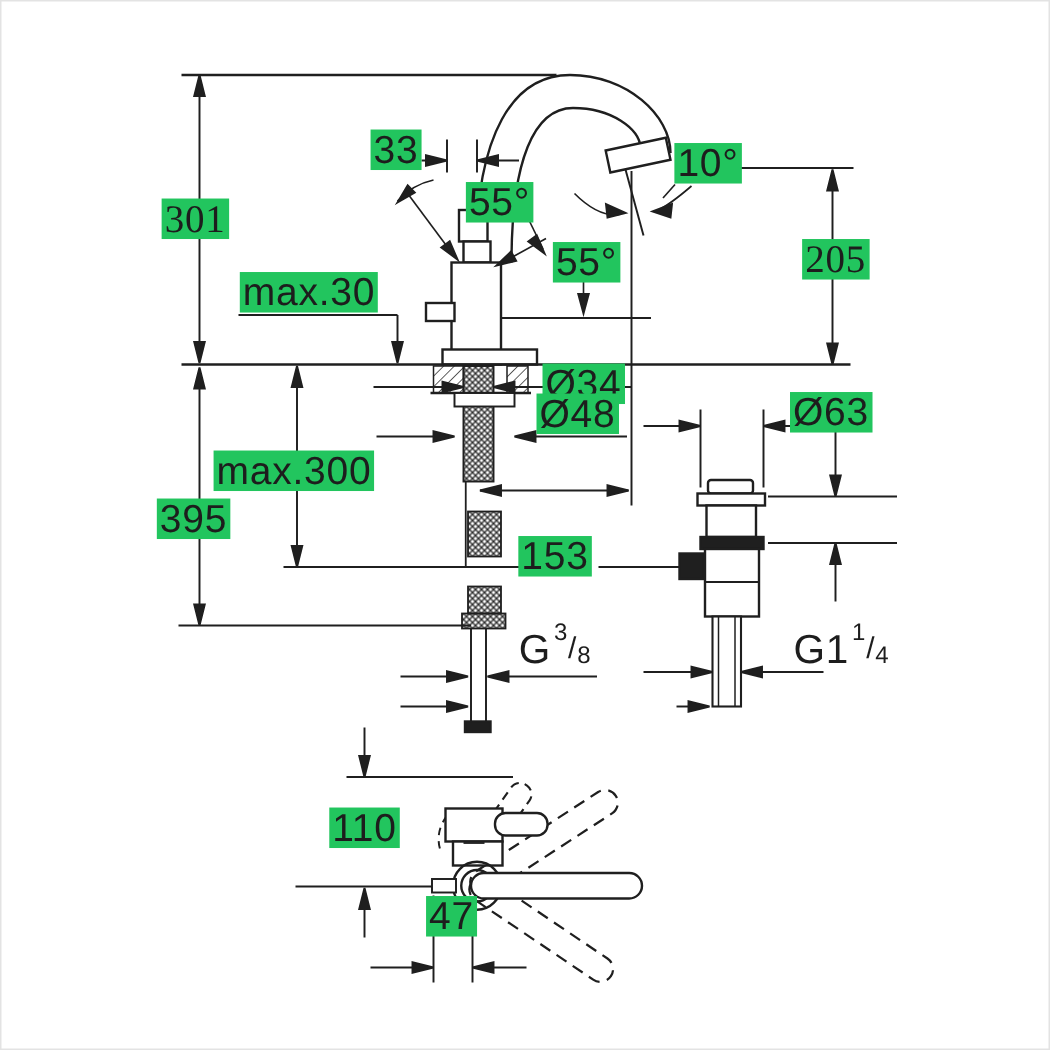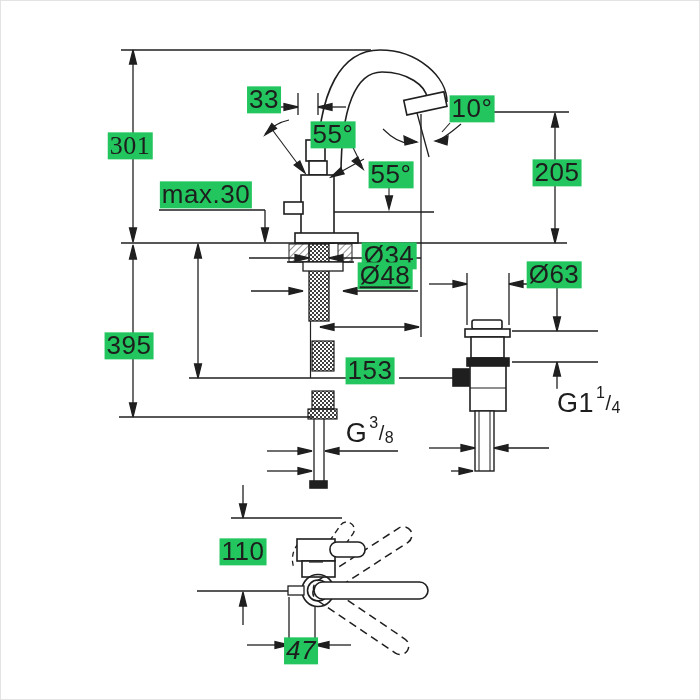--- a/index.html
+++ b/index.html
@@ -220,36 +220,37 @@
     <line x1="328" y1="644" x2="350" y2="644"></line>
   </g>
 </svg>
 
 <div class="lbl" style="left:129px;top:145px;font-family:Liberation Serif, serif;">301</div>
 <div class="lbl" style="left:205px;top:194px;">max.30</div>
 <div class="lbl" style="left:263px;top:99px;">33</div>
 <div class="lbl" style="left:332px;top:134px;">55°</div>
 <div class="lbl" style="left:390px;top:174px;">55°</div>
 <div class="lbl" style="left:471px;top:108px;">10°</div>
-<div class="lbl" style="left:556px;top:172px;">205</div>
+<div class="lbl" style="left:556px;top:172px;font-family:Liberation Serif, serif;">205</div>
 <div class="lbl" style="left:388px;top:240px;margin-top:15px;">Ø34</div>
-<div class="lbl" style="left:384px;top:275px;text-decoration:underline;">Ø48</div>
+<div class="lbl" style="left:384px;top:275px;">Ø48</div>
 <div class="lbl" style="left:553px;top:274px;">Ø63</div>
 <div class="lbl" style="left:369px;top:326px;margin-top:44px;">153</div>
+<div class="lbl" style="left:195px;top:313px;">max.300</div>
 <div class="lbl" style="left:128px;top:345px;">395</div>
 <div class="lbl" style="left:242px;top:551px;">110</div>
-<div class="lbl" style="left:300px;top:650px;font-style:italic;">47</div>
+<div class="lbl" style="left:300px;top:610px;">47</div>
 
 <div class="lbl thread" style="left:369px;top:432px;">
   <span class="base">G</span>
   <span class="num">3</span>
   <span class="slash">/</span>
   <span class="den">8</span>
 </div>
 
-<div class="lbl thread" style="left:560px;top:402px;margin-left:28px;">
+<div class="lbl thread" style="left:560px;top:432px;">
   <span class="base">G1</span>
   <span class="num">1</span>
   <span class="slash">/</span>
   <span class="den">4</span>
 </div>
 
 </div>
 
 </body></html>

